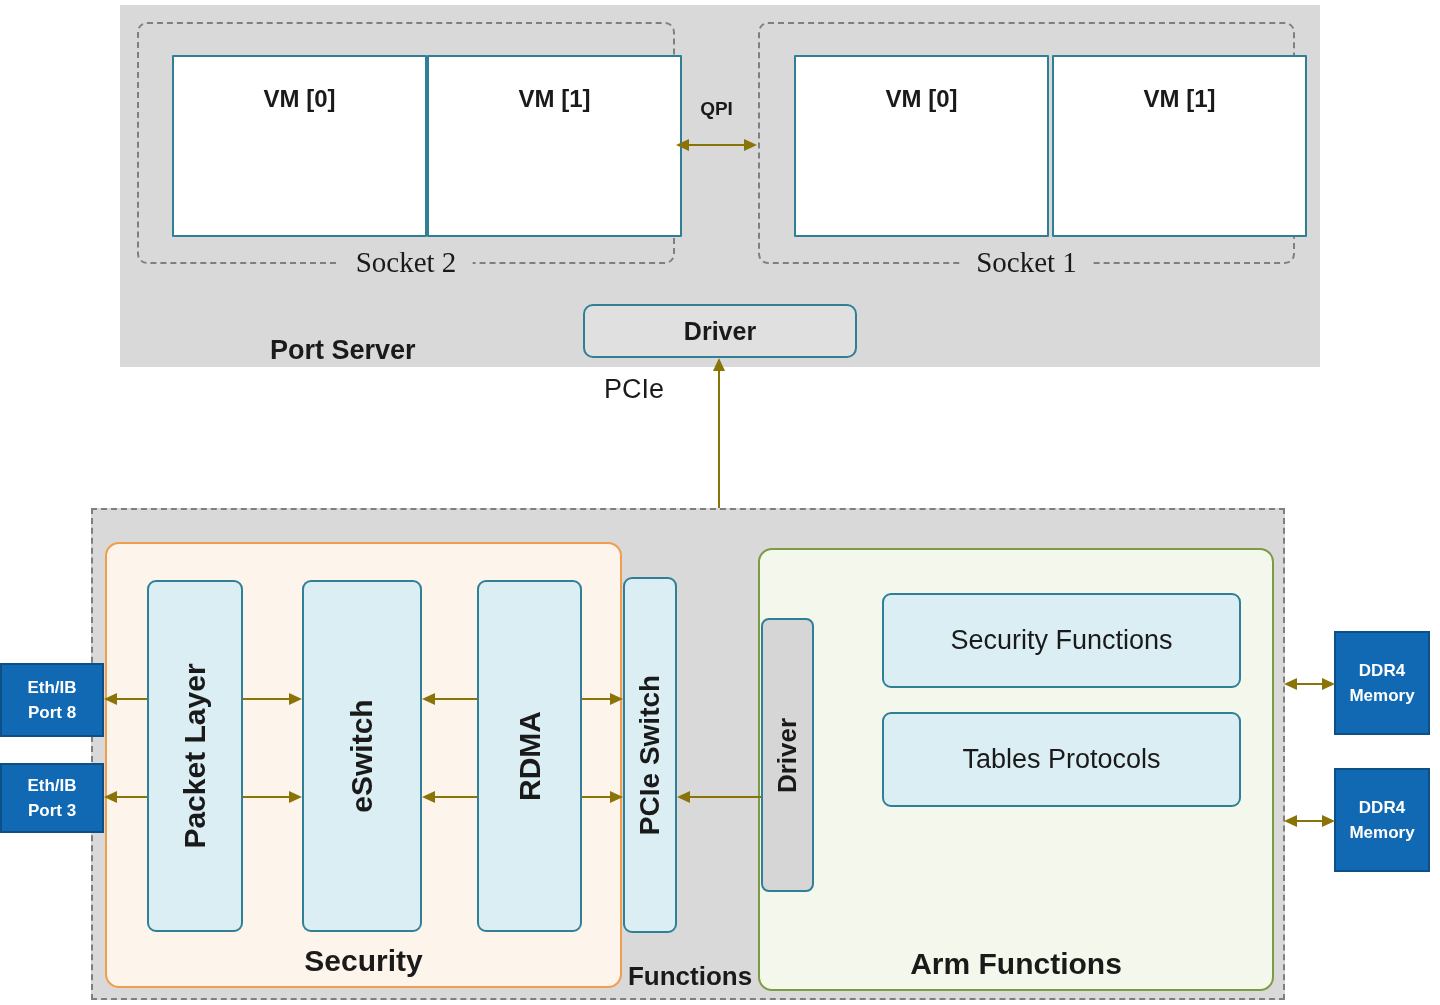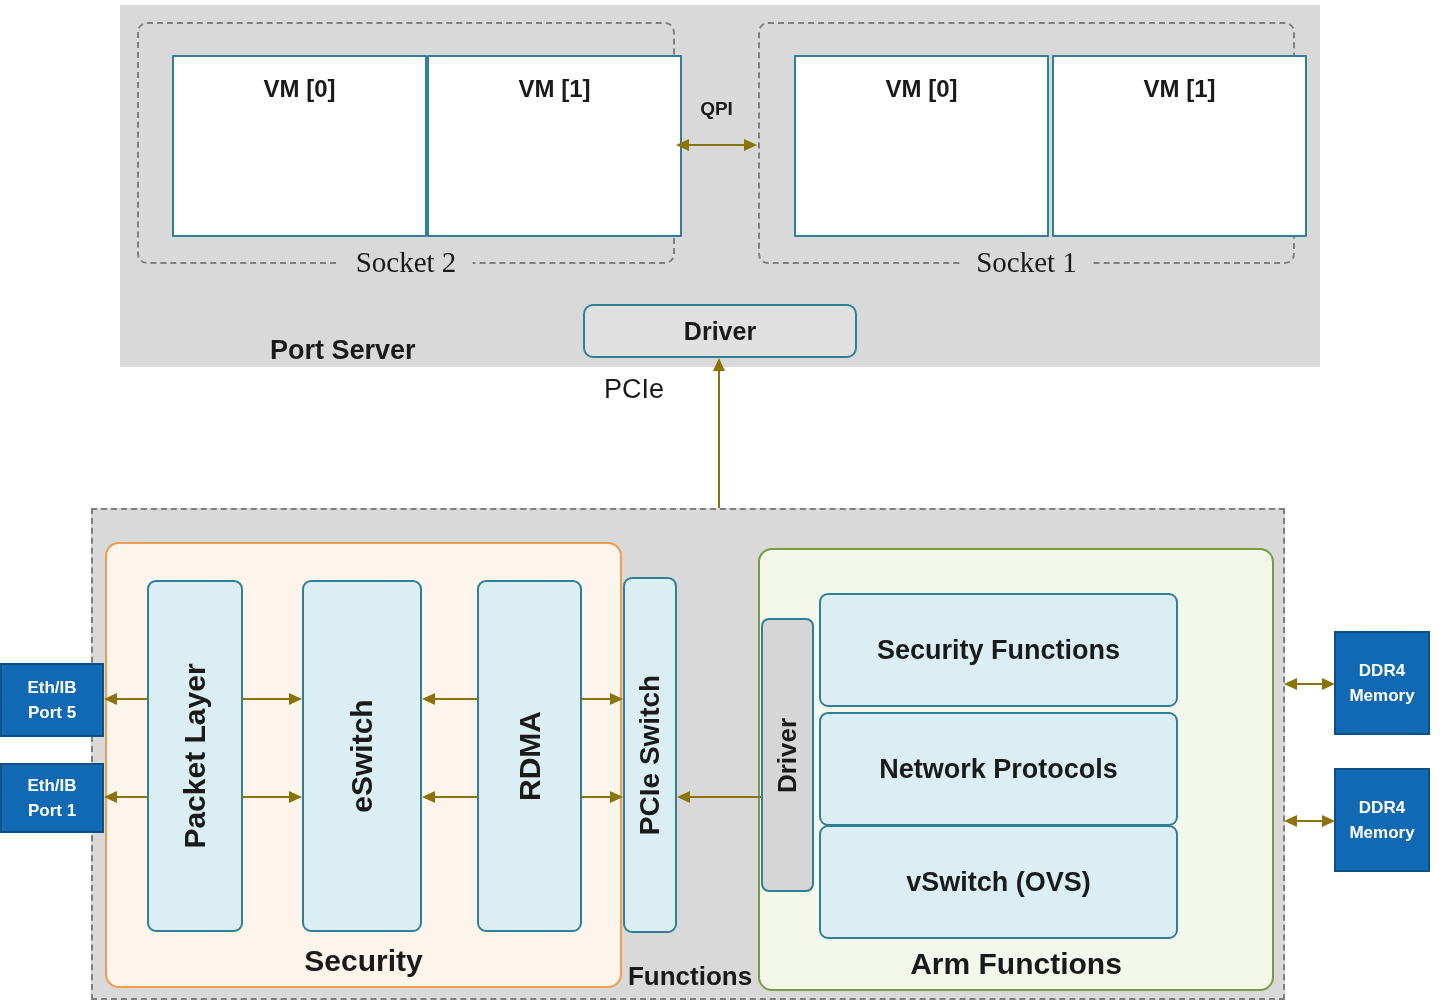--- a/index.html
+++ b/index.html
@@ -22,39 +22,39 @@
 
   .abs{position:absolute;}
 
   
   .host-box{left:120px;top:5px;width:1200px;height:362px;background:var(--gray-fill);}
   .bluefield-box{left:91px;top:508px;width:1194px;height:492px;background:var(--gray-fill);border:2px dashed var(--dash-color);}
 
   
   .socket{position:absolute;border:2px dashed var(--dash-color);border-radius:10px;}
   .socket-label{position:absolute;left:50%;bottom:0;transform:translate(-50%,53%);background:var(--gray-fill);padding:0 16px;font-size:29px;font-weight:400;white-space:nowrap;font-family:Liberation Serif, serif;}
-  .vm{position:absolute;width:255px;height:182px;background:#ffffff;border:2px solid var(--teal);border-radius:1px;text-align:center;padding-top:18px;font-size:24px;font-weight:bold;}
+  .vm{position:absolute;width:255px;height:182px;background:#ffffff;border:2px solid var(--teal);border-radius:1px;text-align:center;padding-top:28px;font-size:24px;font-weight:bold;}
 
   
   .driver-host{left:583px;top:304px;width:274px;height:54px;background:#e0e0e0;border:2px solid var(--teal);border-radius:10px;display:flex;align-items:center;justify-content:center;font-size:25px;font-weight:bold;}
   .title{font-weight:bold;font-size:27px;}
 
   .connectx{left:105px;top:542px;width:517px;height:446px;background:var(--peach);border:2px solid var(--orange);border-radius:14px;}
   .arm{left:758px;top:548px;width:516px;height:443px;background:var(--armfill);border:2px solid var(--armborder);border-radius:14px;}
   .section-label{position:absolute;left:0;right:0;bottom:8px;text-align:center;font-size:30px;font-weight:bold;}
 
   .vblock{position:absolute;background:var(--lightblue);border:2px solid var(--teal);border-radius:9px;display:flex;align-items:center;justify-content:center;}
   .vblock span{transform:rotate(-90deg);white-space:nowrap;font-weight:bold;font-size:30px;}
   .vblock.small span{font-size:28px;}
   .vdriver{position:absolute;left:761px;top:618px;width:53px;height:274px;background:#d6d6d6;border:2px solid var(--teal);border-radius:8px;display:flex;align-items:center;justify-content:center;}
   .vdriver span{transform:rotate(-90deg);white-space:nowrap;font-weight:bold;font-size:26px;}
 
   .flowtables{left:306px;top:840px;width:111px;height:72px;background:#d3d3d3;border:2px solid var(--teal);border-radius:10px;display:flex;flex-direction:column;align-items:center;justify-content:center;font-size:23px;font-weight:bold;line-height:1.35;}
 
-  .armblock{position:absolute;left:819px;width:359px;height:114px;background:var(--lightblue);border:2px solid var(--teal);border-radius:9px;display:flex;align-items:center;justify-content:center;font-size:27px;font-weight:bold;}
+  .armblock{position:absolute;left:882px;width:359px;height:95px;background:var(--lightblue);border:2px solid var(--teal);border-radius:9px;display:flex;align-items:center;justify-content:center;font-size:27px;font-weight:normal;}
 
   .bluebox{position:absolute;background:var(--blue);border:2px solid var(--blue-border);color:#ffffff;display:flex;flex-direction:column;align-items:center;justify-content:center;font-size:17px;font-weight:bold;line-height:1.5;text-align:center;}
 
   
   .hline{position:absolute;height:2px;background:var(--olive);}
   .vline{position:absolute;width:2px;background:var(--olive);}
   .tri-left{position:absolute;width:0;height:0;border-top:6px solid transparent;border-bottom:6px solid transparent;border-right:13px solid var(--olive);}
   .tri-right{position:absolute;width:0;height:0;border-top:6px solid transparent;border-bottom:6px solid transparent;border-left:13px solid var(--olive);}
   .tri-up{position:absolute;width:0;height:0;border-left:6px solid transparent;border-right:6px solid transparent;border-bottom:13px solid var(--olive);}
 
@@ -117,30 +117,29 @@
     <span>PCIe Switch</span>
   </div>
 
   <div class="abs arm">
     <div class="section-label">Arm Functions</div>
   </div>
   <div class="vdriver">
     <span>Driver</span>
   </div>
   <div class="armblock" style="top:593px;">Security Functions</div>
-  <div class="armblock" style="top:712px;">Network Protocols</div>
-  <div class="armblock" style="top:825px;">vSwitch (OVS)</div>
+  <div class="armblock" style="top:712px;">Tables Protocols</div>
 
   <div class="bluebox" style="left:0px;top:663px;width:104px;height:74px;">
     <div>Eth/IB</div>
-    <div>Port 5</div>
+    <div>Port 8</div>
   </div>
   <div class="bluebox" style="left:0px;top:763px;width:104px;height:70px;">
     <div>Eth/IB</div>
-    <div>Port 1</div>
+    <div>Port 3</div>
   </div>
   <div class="bluebox" style="left:1334px;top:631px;width:96px;height:104px;">
     <div>DDR4</div>
     <div>Memory</div>
   </div>
   <div class="bluebox" style="left:1334px;top:768px;width:96px;height:104px;">
     <div>DDR4</div>
     <div>Memory</div>
   </div>
 

